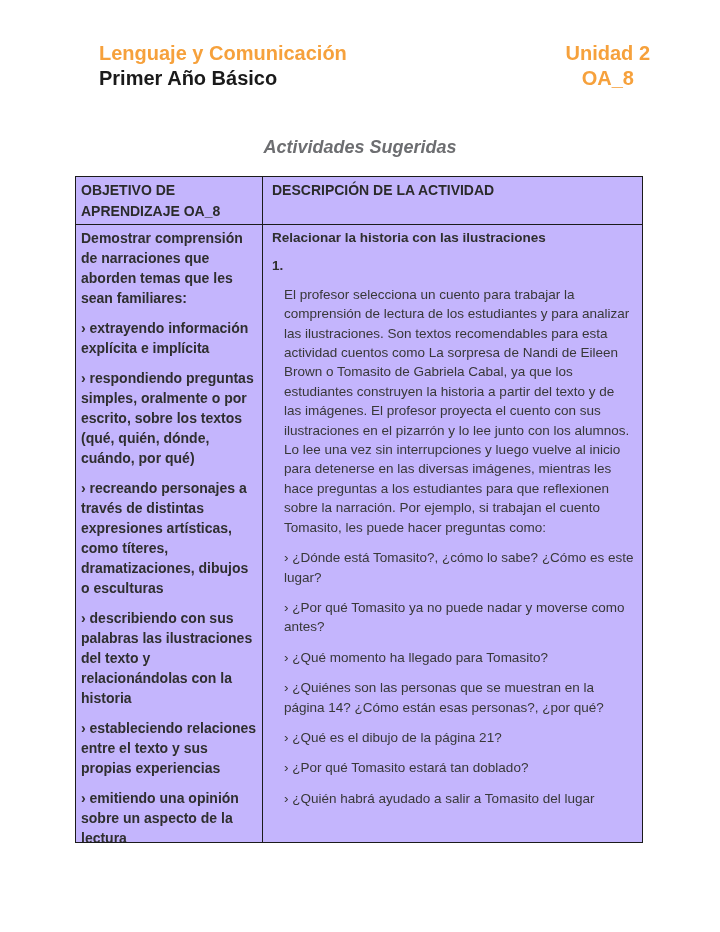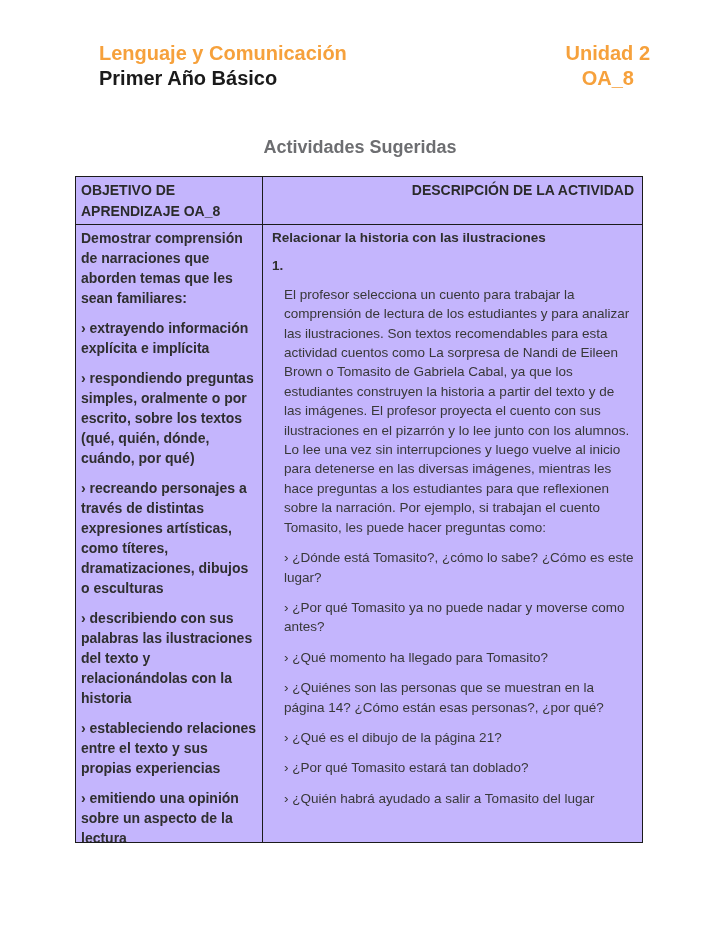--- a/index.html
+++ b/index.html
@@ -49,20 +49,21 @@
   .doc-title {
     position: absolute;
     left: 0;
     top: 137px;
     width: 720px;
     margin: 0;
     text-align: center;
     font-size: 18px;
     font-weight: bold;
     color: var(--title_gray, #6D6E71);
+    font-style: italic;
   }
   
   .acts-table {
     position: absolute;
     left: 75px;
     top: 176px;
     width: 568px;
     height: 667px;
     border: 1.5px solid var(--border, #1b1b1b);
     box-sizing: border-box;
@@ -97,21 +98,21 @@
     flex: 1;
     padding: 3px 8px 3px 9px;
   }
   .th-text {
     font-size: 14px;
     font-weight: bold;
     line-height: 21px;
     color: #2b2b2b;
   }
   .t-cell.col-right .th-text {
-    text-align: right;
+    text-align: left;
   }
   
   .objective-cell p {
     margin: 0 0 10px 0;
     font-size: 14px;
     font-weight: bold;
     line-height: 20px;
     color: #2f2f2f;
   }
   

